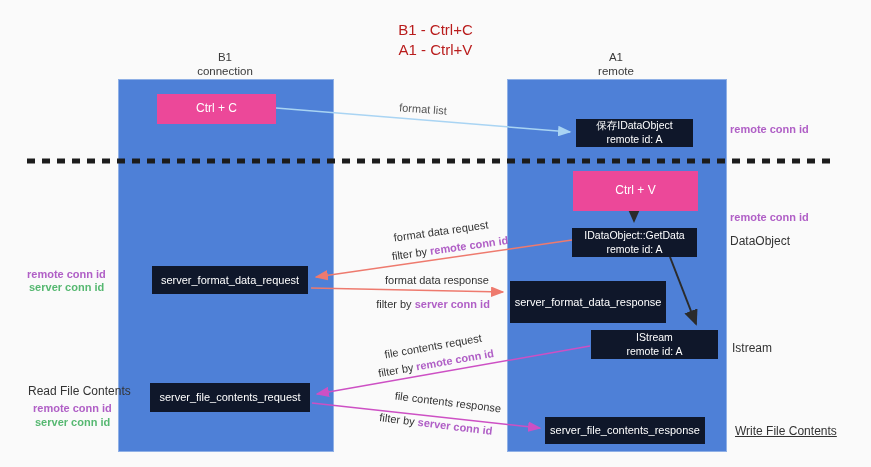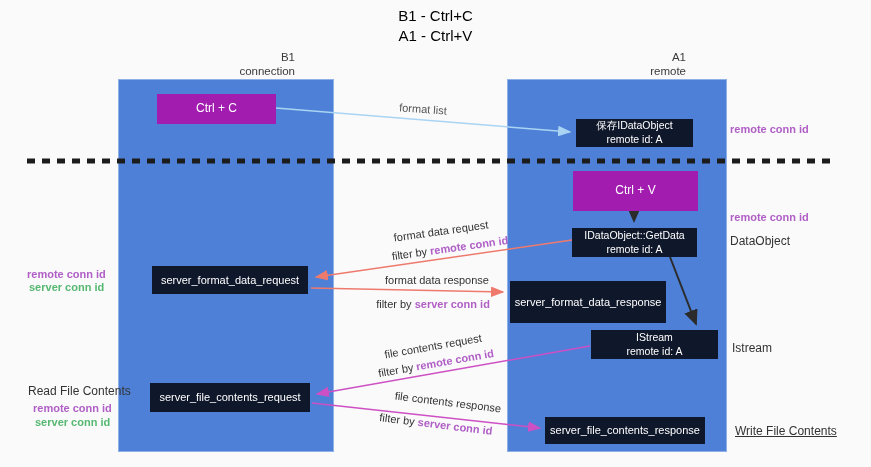--- a/index.html
+++ b/index.html
@@ -1,38 +1,38 @@
 <!DOCTYPE html>
 <html><head>
 <meta charset="utf-8">
 <style>
   html,body{margin:0;padding:0;background:#fafafa;}
   #canvas{
     position:relative;width:871px;height:467px;background:#fafafa;
     font-family:"Liberation Sans",sans-serif;overflow:hidden;
   }
   .title{
-    position:absolute;top:6px;left:0;width:100%;text-align:center;
-    font-size:15px;color:#000000;line-height:1.35;z-index:4;
+    position:absolute;top:20px;left:0;width:100%;text-align:center;
+    font-size:15px;color:#b91c1c;line-height:1.35;z-index:4;
   }
   .colheader{
-    position:absolute;width:140px;text-align:right;font-size:11.5px;
+    position:absolute;width:140px;text-align:center;font-size:11.5px;
     color:#3a3a3a;line-height:1.25;z-index:4;
   }
   .lifeline{
     position:absolute;top:79px;height:371px;background:#4e80d7;
     border:1px solid #8fb0e6;z-index:1;
   }
   #arrows{position:absolute;left:0;top:0;z-index:2;}
   .node{
     position:absolute;display:flex;flex-direction:column;align-items:center;
     justify-content:center;color:#fff;font-size:11px;line-height:1.3;
     text-align:center;z-index:3;white-space:nowrap;
   }
-  .green{background:#a21caf;}
+  .green{background:#ec4899;}
   .orange{background:#0f172a;}
   .lbl{
     position:absolute;font-size:11px;color:#333;white-space:nowrap;z-index:3;
   }
   .center{transform:translate(-50%,-50%);}
   .r-neg8{transform:translate(-50%,-50%) rotate(-8deg);}
   .r-neg10{transform:translate(-50%,-50%) rotate(-10deg);}
   .r-pos4{transform:translate(-50%,-50%) rotate(4deg);}
   .r-pos7{transform:translate(-50%,-50%) rotate(7deg);}
   .purple{color:#b05fc6;font-weight:bold;}

